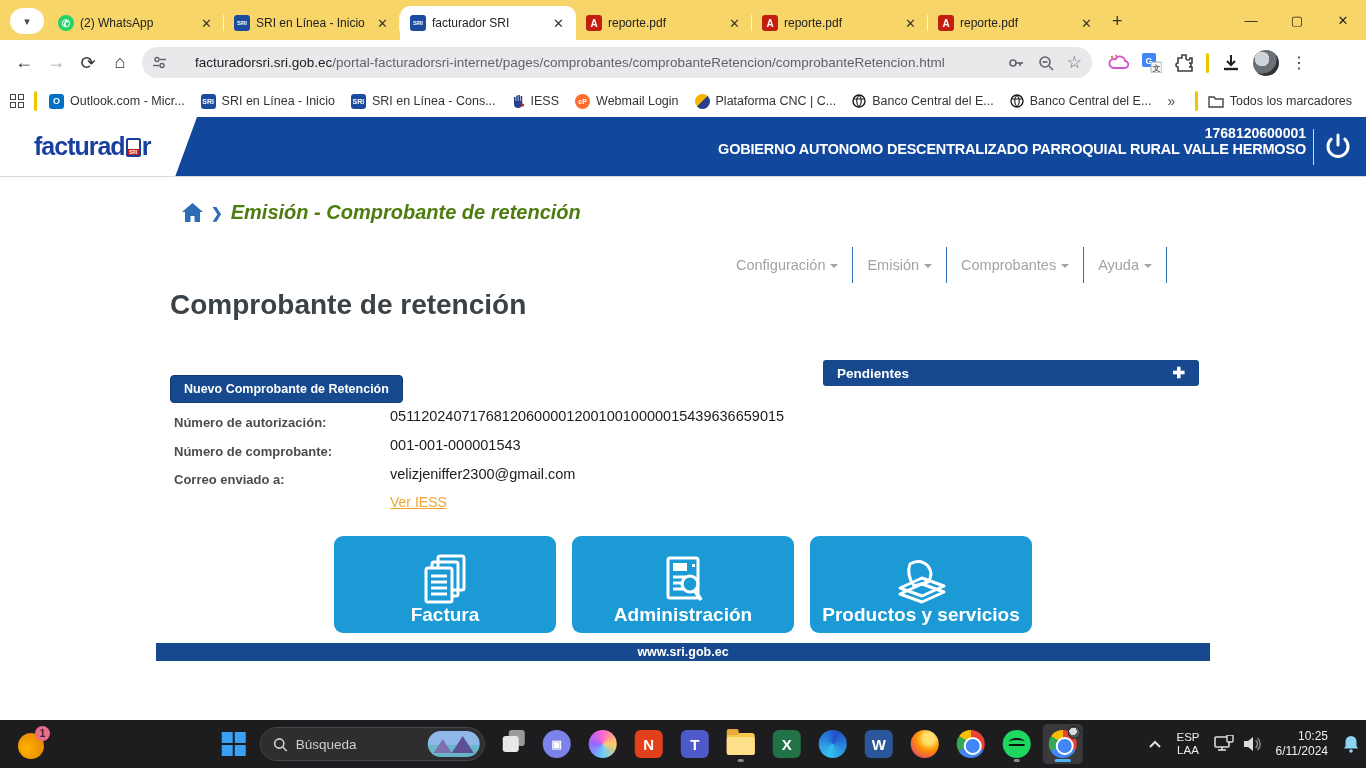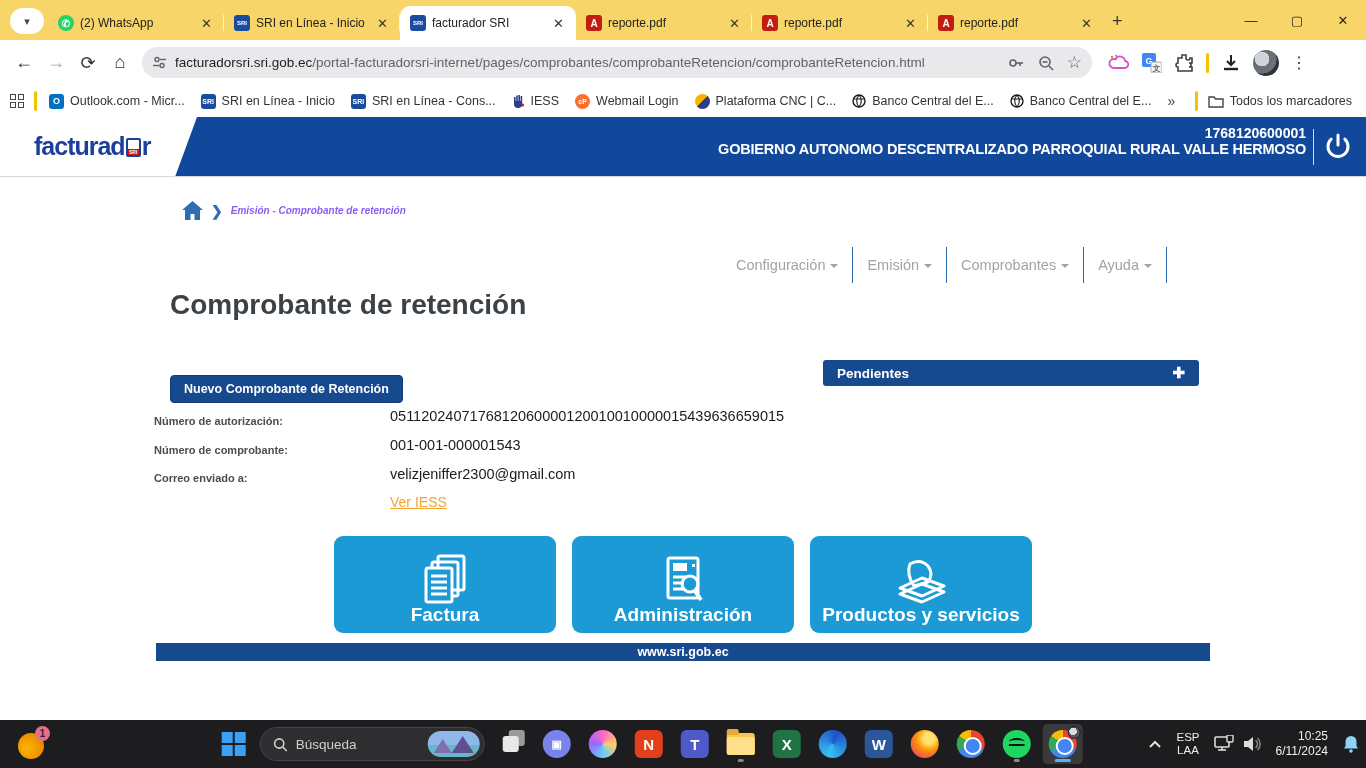--- a/index.html
+++ b/index.html
@@ -25,21 +25,21 @@
   .newtab-btn { font-size:18px; color:#333; margin:0 0 8px 8px; }
   .win-controls { position:absolute; right:0; top:0; height:40px; display:flex; align-items:center; }
   .win-btn { width:46px; text-align:center; color:#222; font-size:13px; }
 
   
   .toolbar { height:45px; background:#fff; display:flex; align-items:center; padding:0 8px; }
   .nav-ico { width:32px; height:32px; display:flex; align-items:center; justify-content:center;
     font-size:18px; color:#333; border-radius:50%; }
   .nav-ico.disabled { color:#aaa; }
   .omnibox { flex:none; width:950px; height:31px; background:#e9e9eb; border-radius:16px; margin:0 6px;
-    display:flex; align-items:center; padding:0 10px; }
+    display:flex; align-items:center; padding:0 10px;gap:20px; }
   .omnibox .tune { margin-right:8px; }
   .url { font-size:13.5px; color:#202124; white-space:nowrap; overflow:hidden; flex:1; }
   .url .path { color:#5f6368; }
   .omni-right { display:flex; align-items:center; gap:12px; margin-left:8px; }
   .ext-zone { display:flex; align-items:center; gap:12px; margin-left:10px; }
   .ydivider { width:3px; height:20px; background:#f3c200; border-radius:2px; }
   .avatar { width:26px; height:26px; border-radius:50%; background:radial-gradient(circle at 35% 35%, #cfd4da 0 30%, #6b6f76 31% 60%, #2f3338 61%); }
   .dots { font-size:16px; color:#333; letter-spacing:0; }
 
   
@@ -61,35 +61,35 @@
   .logo-doc { width:15px; height:19px; background:#fff; border:2px solid #1a3f9e; border-radius:2px; margin:2px 1px 0; position:relative; }
   .logo-doc::after { content:"SRI"; position:absolute; bottom:0; left:0; right:0; background:#c11e0f; color:#fff;
     font-size:5px; font-weight:bold; text-align:center; letter-spacing:0; }
   .hdr-right { position:absolute; right:60px; top:8px; text-align:right; color:#fff; }
   .hdr-ruc { font-size:14px; font-weight:bold; }
   .hdr-entity { font-size:14.5px; font-weight:bold; letter-spacing:-.2px; }
   .hdr-sep { position:absolute; right:52px; top:12px; width:1px; height:36px; background:rgba(255,255,255,.8); }
   .power { position:absolute; right:12px; top:14px; }
 
   .breadcrumb { position:absolute; left:182px; top:84px; display:flex; align-items:center; gap:8px; }
-  .crumb-text { font-size:10px; font-style:italic; font-weight:bold; color:#8b5cf6; }
+  .crumb-text { font-size:20px; font-style:italic; font-weight:bold; color:#4d7c0f; }
   .crumb-chev { color:#2e6db4; font-size:14px; font-weight:bold; }
 
   .topmenu { position:absolute; right:199px; top:130px; display:flex; }
   .menu-item { font-size:14.5px; color:#a3a3a3; padding:8px 14px; border-right:1px solid #2e6db4; line-height:20px; }
   .menu-item:first-child { border-left:0; }
   .caret { display:inline-block; margin-left:5px; width:0; height:0; border-left:4px solid transparent;
     border-right:4px solid transparent; border-top:4px solid #a3a3a3; vertical-align:middle; }
 
   .page-title { position:absolute; left:170px; top:172px; font-size:28px; font-weight:bold; color:#3a4248; }
 
   .new-btn { position:absolute; left:170px; top:258px; background:#17498f; color:#fff; font-size:12.5px; font-weight:bold;
     padding:6px 13px; border-radius:4px; border:1px solid #123c77; }
 
-  .f-label { position:absolute; left:154px; font-size:11px; font-weight:bold; color:#4d4d4d; }
+  .f-label { position:absolute; left:174px; font-size:13px; font-weight:bold; color:#4d4d4d; }
   .f-value { position:absolute; left:390px; font-size:14.5px; color:#1c1c1c; }
   .ride-link { position:absolute; left:390px; top:377px; font-size:14px; color:#f0a532; text-decoration:underline; }
 
   .pendientes { position:absolute; left:823px; top:243px; width:376px; height:26px; background:#17498f; border-radius:3px;
     display:flex; align-items:center; padding:0 14px; }
   .pendientes .pl { color:#fff; font-size:13.5px; font-weight:bold; }
   .pendientes .plus { margin-left:auto; color:#fff; font-size:15px; font-weight:bold; }
 
   .tile { position:absolute; top:419px; width:222px; height:97px; background:#1b9ad6; border-radius:9px;
     display:flex; flex-direction:column; align-items:center; justify-content:flex-end; padding-bottom:7px; }

